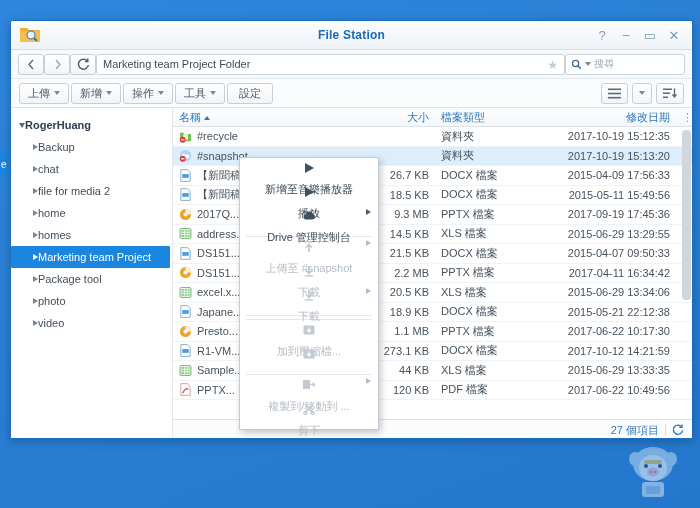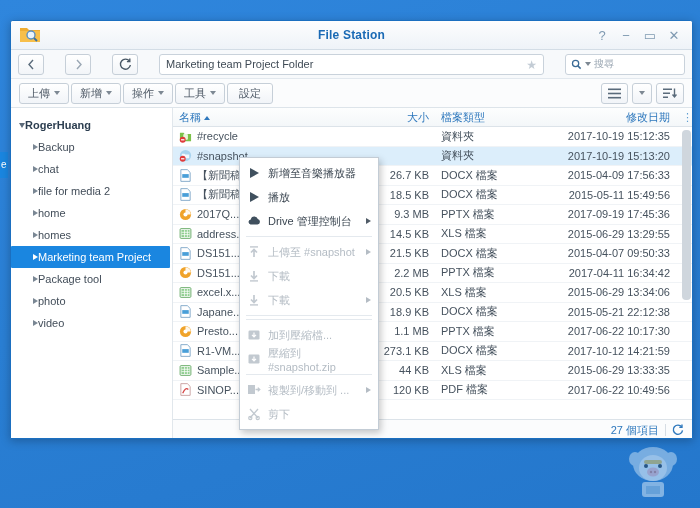--- a/index.html
+++ b/index.html
@@ -44,21 +44,21 @@
     letter-spacing:.2px;
   }
   .winbtns { position:absolute; right:6px; top:4px; display:flex; gap:0; }
   .winbtn {
     width:24px; height:20px; display:flex; align-items:center; justify-content:center;
     color:#7f9ab2; font-size:13px; line-height:1; cursor:default;
   }
 
   
   .navbar {
-    height:29px; display:flex; align-items:center; padding:0 7px; gap:21px;
+    height:29px; display:flex; align-items:center; padding:0 7px; gap:0;
     background:#f7f9fb; border-bottom:1px solid #e2e8ee;
   }
   .navbtn {
     width:26px; height:21px; border:1px solid #c6cfd8; border-radius:3px;
     background:linear-gradient(#ffffff,#f2f5f8);
     display:flex; align-items:center; justify-content:center;
     color:#5a6b7b; font-size:12px;
   }
   .pathbox {
     flex:1; height:21px; border:1px solid #c9d2db; border-radius:3px; background:#fff;
@@ -146,21 +146,21 @@
             background:#cfd6dd; border-radius:4px; }
 
   
   .ctxmenu {
     position:absolute; left:228px; top:136px; width:140px;
     background:#fff; border:1px solid #c3ccd5;
     box-shadow:2px 3px 7px rgba(0,0,0,.22);
     padding:3px 0; z-index:50;
   }
   .mi { display:flex; align-items:center; height:24px; padding:0 7px; gap:7px;
-        font-size:11px; color:#3b4651; position:relative; }
+        font-size:11px; color:#3b4651; position:relative;flex-direction:column; }
   .mi.disabled { color:#b4bcc4; }
   .mi .mic { width:14px; height:14px; flex:0 0 14px; display:flex; align-items:center; justify-content:center;}
   .mi .sub { position:absolute; right:7px; width:0;height:0;
      border-top:3.5px solid transparent;border-bottom:3.5px solid transparent;border-left:5px solid #515c67;}
   .mi.disabled .sub { border-left-color:#b4bcc4; }
   .msep { height:1px; background:#e4e9ee; margin:3px 6px; }
 
   
   .leftstub {
     position:absolute; left:0; top:152px; width:8px; height:26px;
@@ -519,21 +519,21 @@
             <div class="c c-type">XLS 檔案</div>
             <div class="c c-date">2015-06-29 13:33:35</div>
             <div class="c c-gear"></div>
           </div>
           <div class="row">
             <div class="c c-name">
               <svg class="fi" viewBox="0 0 14 14">
                 <path d="M2 0.7h7l3 3V13.3H2z" fill="#fff" stroke="#c9a0a0" stroke-width="1"></path>
                 <path d="M4 11 Q7 4 10 7" fill="none" stroke="#d64545" stroke-width="1.4"></path>
               </svg>
-              <span>SINOP...</span>
+              <span>PPTX...</span>
             </div>
             <div class="c c-size">120 KB</div>
             <div class="c c-type">PDF 檔案</div>
             <div class="c c-date">2017-06-22 10:49:56</div>
             <div class="c c-gear"></div>
           </div>
         </div>
 
       <div class="vscroll">
         <div class="vthumb"></div>
@@ -617,21 +617,20 @@
         </span>
         <span>加到壓縮檔...</span>
       </div>
       <div class="mi disabled">
         <span class="mic">
           <svg viewBox="0 0 14 14" width="14" height="14">
             <rect x="1.5" y="2.5" width="11" height="9" rx="1.2" fill="#c2c9d0"></rect>
             <path d="M7 4.5v4M5 6.8L7 8.8l2-2" fill="none" stroke="#fff" stroke-width="1.2"></path>
           </svg>
         </span>
-        <span>壓縮到 #snapshot.zip</span>
       </div>
       <div class="msep"></div>
       <div class="mi disabled">
         <span class="mic">
           <svg viewBox="0 0 14 14" width="14" height="14">
             <rect x="1" y="2" width="7" height="9" fill="#c2c9d0"></rect>
             <path d="M8.5 6.5h4M10.8 4.6l2 1.9-2 1.9" fill="none" stroke="#c2c9d0" stroke-width="1.3"></path>
           </svg>
         </span>
         <span>複製到/移動到 ...</span>

